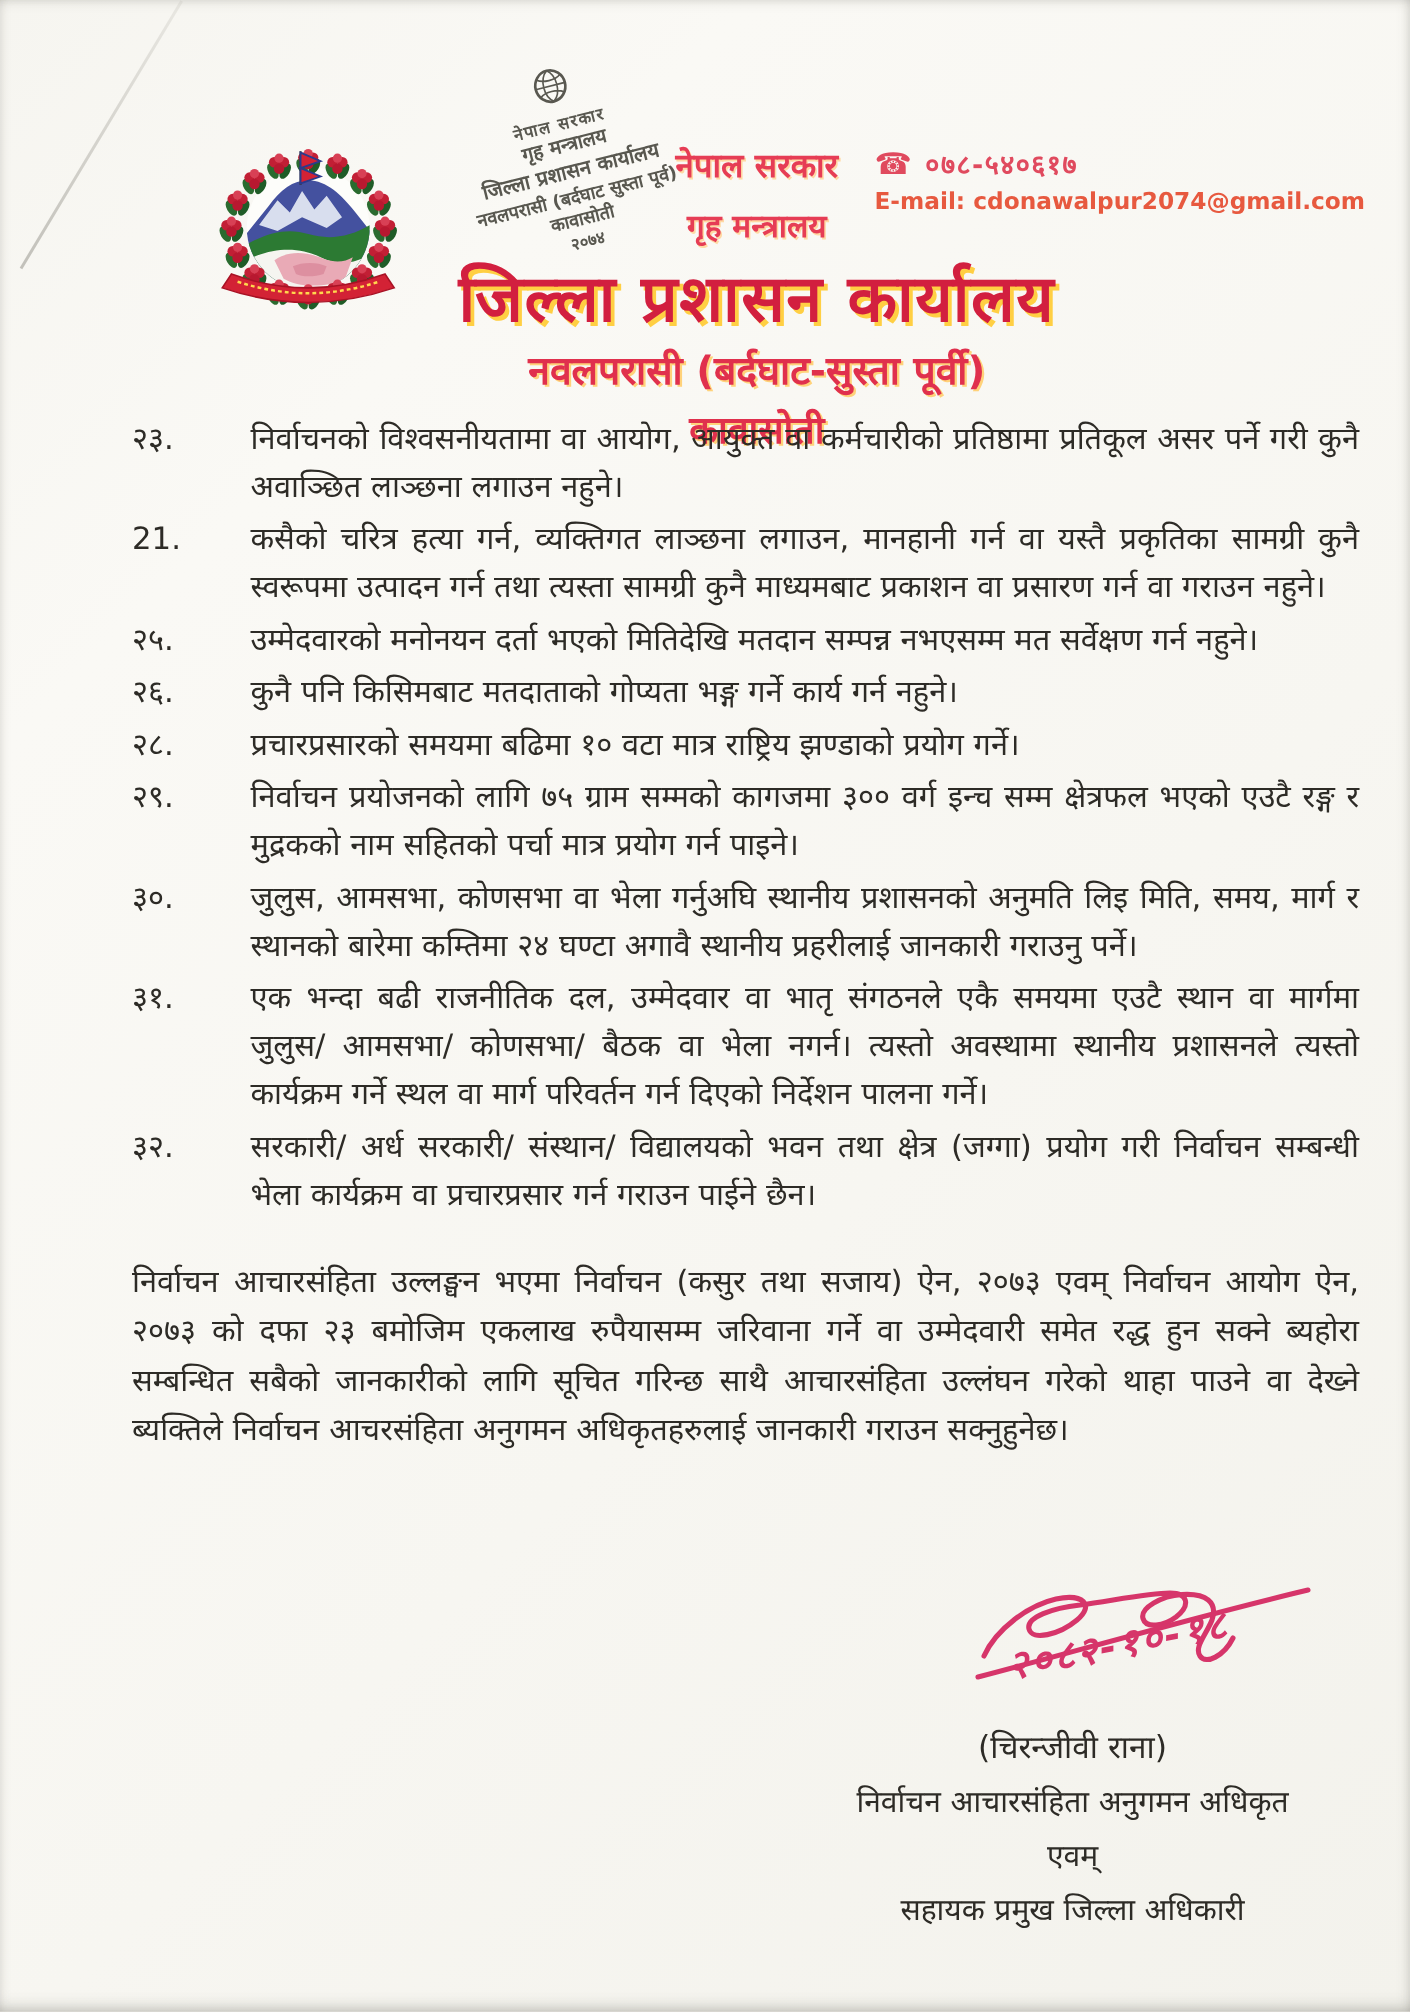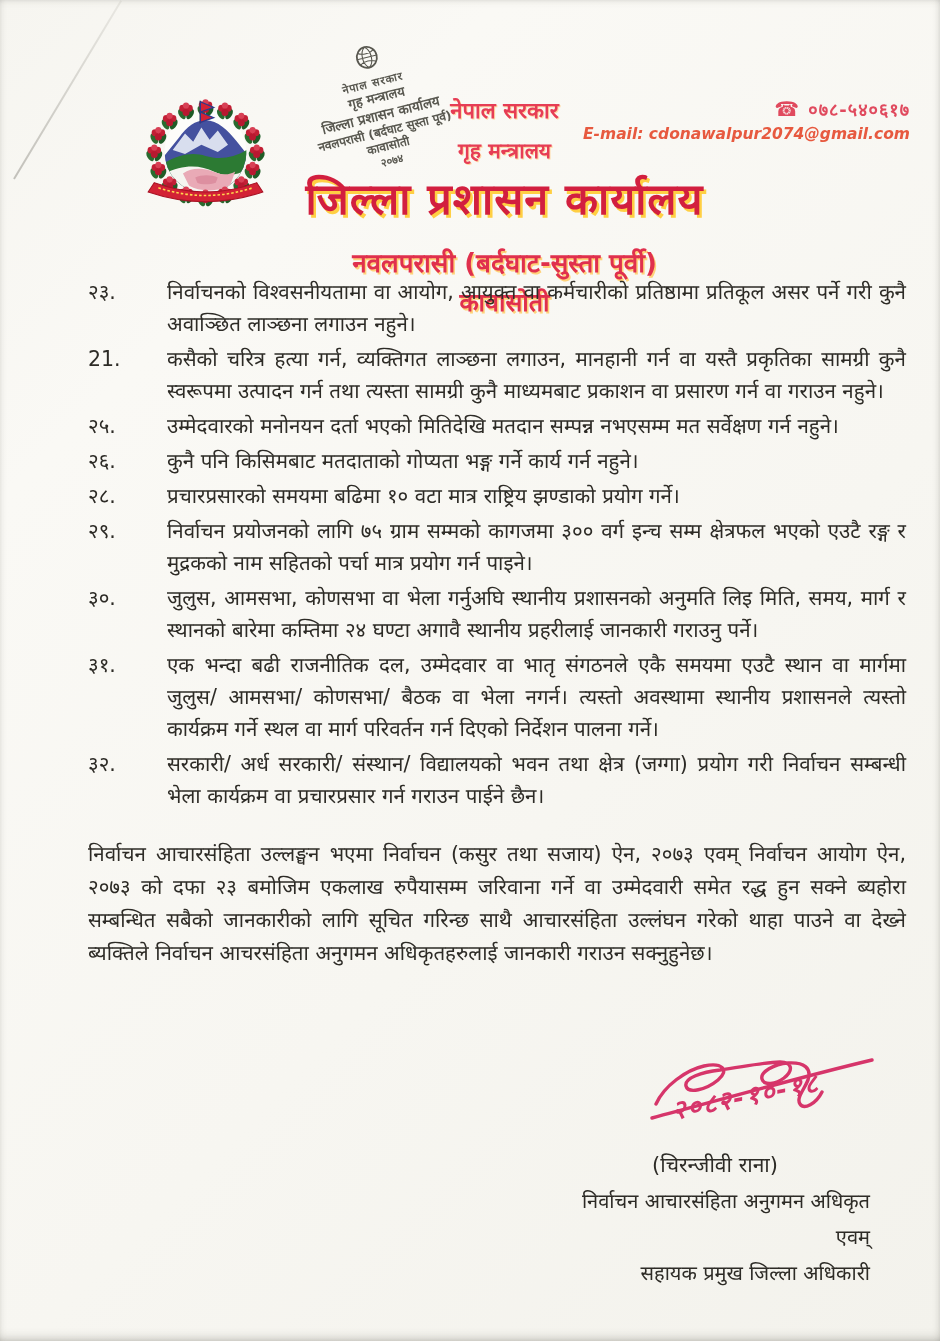--- a/index.html
+++ b/index.html
@@ -44,45 +44,45 @@
   .head-c {
     position: absolute; left: 262px; top: 94px; width: 485px;
     text-align: center; font-weight: bold;
   }
   .gov  { font-size: 22px; color: #e63d55; text-shadow: 1px 1px 0 #ffd9a4; }
   .min  { font-size: 21px; color: #e63d55; text-shadow: 1px 1px 0 #ffd9a4; margin-top: 12px; }
   .office {
     font-size: 43px; color: #d21f3f; letter-spacing: 1px;
     text-shadow: 2.5px 2.5px 0 #ffcf43; margin-top: 4px; white-space: nowrap;
   }
-  .district { font-size: 26px; color: #e0304d; text-shadow: 1.5px 1.5px 0 #ffd27a; margin-top: 17px; white-space: nowrap; }
+  .district { font-size: 26px; color: #e0304d; text-shadow: 1.5px 1.5px 0 #ffd27a; margin-top: 1px; white-space: nowrap; }
   .muni     { font-size: 25px; color: #e0304d; text-shadow: 1.5px 1.5px 0 #ffd27a; margin-top: 4px; }
-  .contact { position: absolute; top: 97px; right: 30px; text-align: right; font-weight: bold; }
+  .contact { position: absolute; top: 97px; right: 30px; font-weight: bold; }
   .phone { font-size: 18px; color: #e04a5e; letter-spacing: 1px; }
   .phone .ph-icon { font-size: 20px; margin-right: 8px; }
-  .email { font-size: 15.5px; color: #e7593f; margin-top: 4px; font-style: italic; }
+  .email { font-size: 15.5px; color: #e7593f; margin-top: 4px; }
   
   .content { position: absolute; left: 88px; top: 276px; width: 818px; font-size: 20.5px; }
   .content ol { list-style: none; margin: 0; padding: 0; }
   .content li { display: flex; margin-bottom: 3px; line-height: 32px; }
   .content .num { flex: 0 0 40px; }
   .content .txt { flex: 1; text-align: justify; margin-left: 39px; }
   .closing { margin: 26px 0 0 0; line-height: 33px; text-align: justify; }
   
   .sig { position: absolute; left: 560px; top: 1056px; width: 310px; text-align: center; }
   .sig-art { position: relative; height: 76px; }
   .sig-art svg { position: absolute; left: 86px; top: -4px; }
   .sig-date {
     position: absolute; left: 112px; top: 36px;
     transform: rotate(-11deg); transform-origin: left center;
     color: #d6356a; font-size: 26px; font-weight: bold; font-style: italic;
     letter-spacing: 2px; white-space: nowrap;
   }
   .sig-name { font-size: 21px; margin-top: 18px; }
-  .sig-line { font-size: 20px; margin-top: 9px; white-space: nowrap; text-align: right; }
+  .sig-line { font-size: 20px; margin-top: 9px; white-space: nowrap; }
 </style>
 </head>
 <body>
 
 <div class="page">
 
   <div class="crease"></div>
 
   <svg class="emblem" width="128" height="114" viewBox="0 0 125 110">
     <defs>

